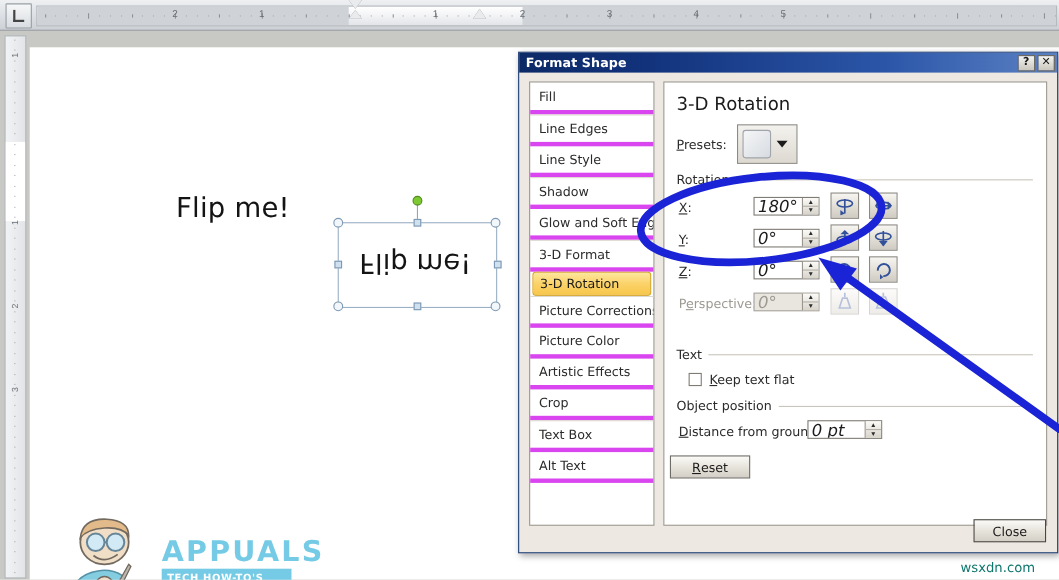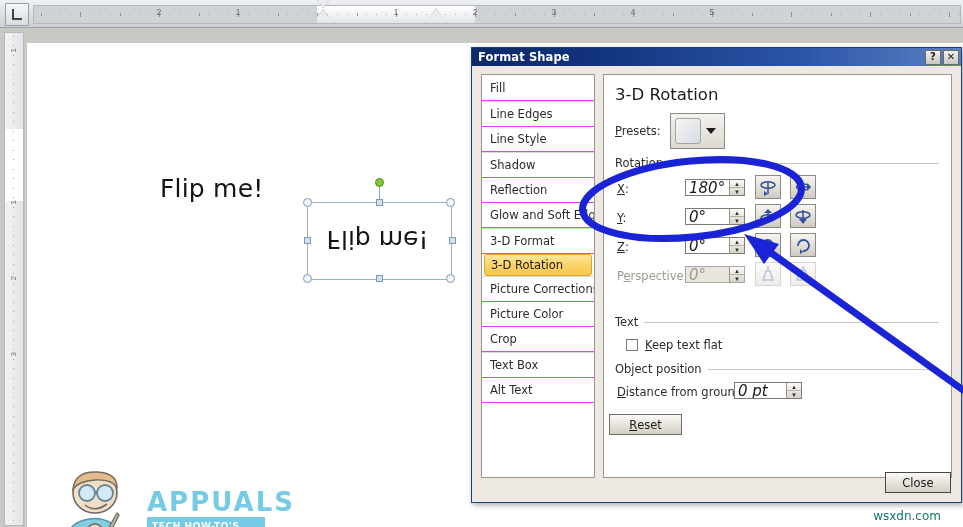--- a/index.html
+++ b/index.html
@@ -157,21 +157,21 @@
   
   #dlg-sidebar{
     position:absolute;left:9px;top:8px;width:114px;height:404px;
     background:#ffffff;border:1px solid #9a968d;box-sizing:border-box;
     padding-top:1px;
   }
   .side-item{
     height:24px;line-height:24px;padding-left:8px;
     font-size:11.5px;color:#2b2b2b;
     font-family:"DejaVu Sans",sans-serif;
-    border-bottom:1px solid #d946ef;
+    border-bottom:4px solid #d946ef;
     white-space:nowrap;overflow:hidden;
   }
   .side-item.sep{border-top:1px solid #dedad2;}
   .side-item.active{
     background:linear-gradient(to bottom,#fde79d 0%,#fbd269 50%,#f8c74a 100%);
     border:1px solid #d8a72b;border-radius:3px;
     margin:0 2px;height:22px;line-height:21px;padding-left:6px;
     color:#1a1a1a;box-sizing:border-box;
   }
 
@@ -510,26 +510,26 @@
     <div class="tb-btn">✕</div>
   </div>
 
   <div id="dlg-body">
 
     <div id="dlg-sidebar">
       <div class="side-item">Fill</div>
       <div class="side-item sep">Line Edges</div>
       <div class="side-item">Line Style</div>
       <div class="side-item sep">Shadow</div>
-      <div class="side-item">Reflection</div>
       <div class="side-item">Glow and Soft Edges</div>
       <div class="side-item sep">3-D Format</div>
       <div class="side-item active">3-D Rotation</div>
       <div class="side-item sep">Picture Corrections</div>
       <div class="side-item">Picture Color</div>
+      <div class="side-item">Artistic Effects</div>
       <div class="side-item">Crop</div>
       <div class="side-item sep">Text Box</div>
       <div class="side-item">Alt Text</div>
     </div>
 
     <div id="dlg-main">
 
       <div id="panel-heading">3-D Rotation</div>
 
       <div id="presets-label">

